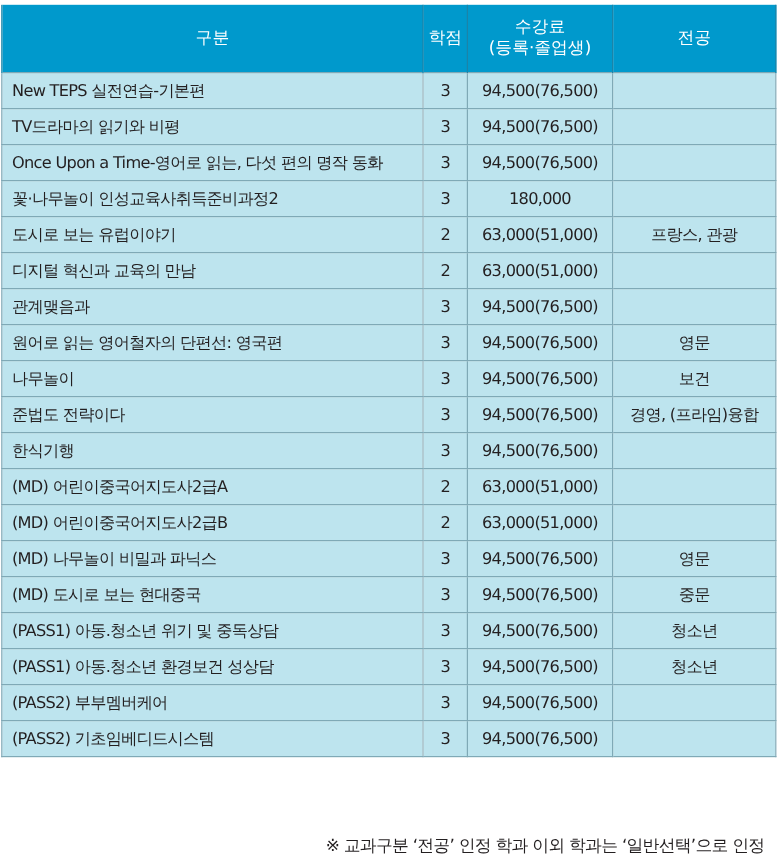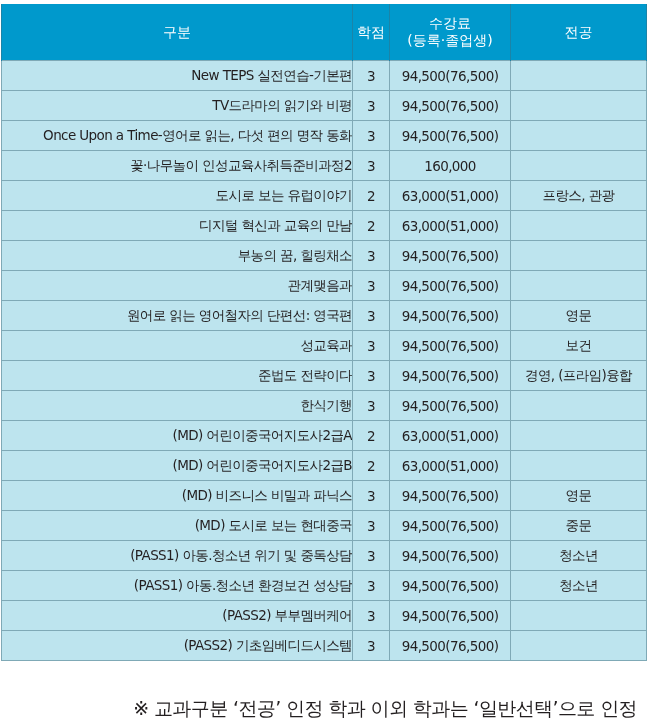--- a/index.html
+++ b/index.html
@@ -6,24 +6,24 @@
     body { width: 653px; height: 722px; position: relative; overflow: hidden;
       font-family: "DejaVu Sans", "Liberation Sans", sans-serif; color: #231f20; }
     table.courses { position: absolute; left: 1px; top: 4px; width: 645px;
       border-collapse: collapse; table-layout: fixed; }
     table.courses th { background: #0099cc; color: #ffffff; font-weight: normal;
       font-size: 14px; line-height: 17px; height: 56px; padding: 0;
       border-left: 1px solid #1b84a8; border-right: 1px solid #1b84a8; text-align: center; }
     table.courses td { background: #bde4ee; height: 29px; padding: 0;
       border: 1px solid #7fa9b6; font-size: 13.5px; white-space: nowrap; overflow: hidden;
       letter-spacing: -0.6px; }
-    table.courses td.name { padding-left: 8px; text-align: right; }
+    table.courses td.name { padding-left: 8px; text-align: left; }
     table.courses td.credit, table.courses td.fee, table.courses td.major { text-align: center; }
     col.c1 { width: 351px; } col.c2 { width: 37px; } col.c3 { width: 121px; } col.c4 { width: 136px; }
-    .footnote { position: absolute; right: 16px; top: 696px; font-size: 19px; letter-spacing: -0.6px; }
+    .footnote { position: absolute; right: 16px; top: 696px; font-size: 14px; letter-spacing: -0.6px; }
   </style>
 </head>
 <body>
 
 <table class="courses">
   <colgroup>
       <col class="c1">
       <col class="c2">
       <col class="c3">
       <col class="c4">
@@ -54,55 +54,49 @@
       </tr>
       <tr>
         <td class="name">Once Upon a Time-영어로 읽는, 다섯 편의 명작 동화</td>
         <td class="credit">3</td>
         <td class="fee">94,500(76,500)</td>
         <td class="major"></td>
       </tr>
       <tr>
         <td class="name">꽃·나무놀이 인성교육사취득준비과정2</td>
         <td class="credit">3</td>
-        <td class="fee">160,000</td>
+        <td class="fee">180,000</td>
         <td class="major"></td>
       </tr>
       <tr>
         <td class="name">도시로 보는 유럽이야기</td>
         <td class="credit">2</td>
         <td class="fee">63,000(51,000)</td>
         <td class="major">프랑스, 관광</td>
       </tr>
       <tr>
         <td class="name">디지털 혁신과 교육의 만남</td>
         <td class="credit">2</td>
         <td class="fee">63,000(51,000)</td>
         <td class="major"></td>
       </tr>
       <tr>
-        <td class="name">부농의 꿈, 힐링채소</td>
-        <td class="credit">3</td>
-        <td class="fee">94,500(76,500)</td>
-        <td class="major"></td>
-      </tr>
-      <tr>
         <td class="name">관계맺음과</td>
         <td class="credit">3</td>
         <td class="fee">94,500(76,500)</td>
         <td class="major"></td>
       </tr>
       <tr>
         <td class="name">원어로 읽는 영어철자의 단편선: 영국편</td>
         <td class="credit">3</td>
         <td class="fee">94,500(76,500)</td>
         <td class="major">영문</td>
       </tr>
       <tr>
-        <td class="name">성교육과</td>
+        <td class="name">나무놀이</td>
         <td class="credit">3</td>
         <td class="fee">94,500(76,500)</td>
         <td class="major">보건</td>
       </tr>
       <tr>
         <td class="name">준법도 전략이다</td>
         <td class="credit">3</td>
         <td class="fee">94,500(76,500)</td>
         <td class="major">경영, (프라임)융합</td>
       </tr>
@@ -118,21 +112,21 @@
         <td class="fee">63,000(51,000)</td>
         <td class="major"></td>
       </tr>
       <tr>
         <td class="name">(MD) 어린이중국어지도사2급B</td>
         <td class="credit">2</td>
         <td class="fee">63,000(51,000)</td>
         <td class="major"></td>
       </tr>
       <tr>
-        <td class="name">(MD) 비즈니스 비밀과 파닉스</td>
+        <td class="name">(MD) 나무놀이 비밀과 파닉스</td>
         <td class="credit">3</td>
         <td class="fee">94,500(76,500)</td>
         <td class="major">영문</td>
       </tr>
       <tr>
         <td class="name">(MD) 도시로 보는 현대중국</td>
         <td class="credit">3</td>
         <td class="fee">94,500(76,500)</td>
         <td class="major">중문</td>
       </tr>

